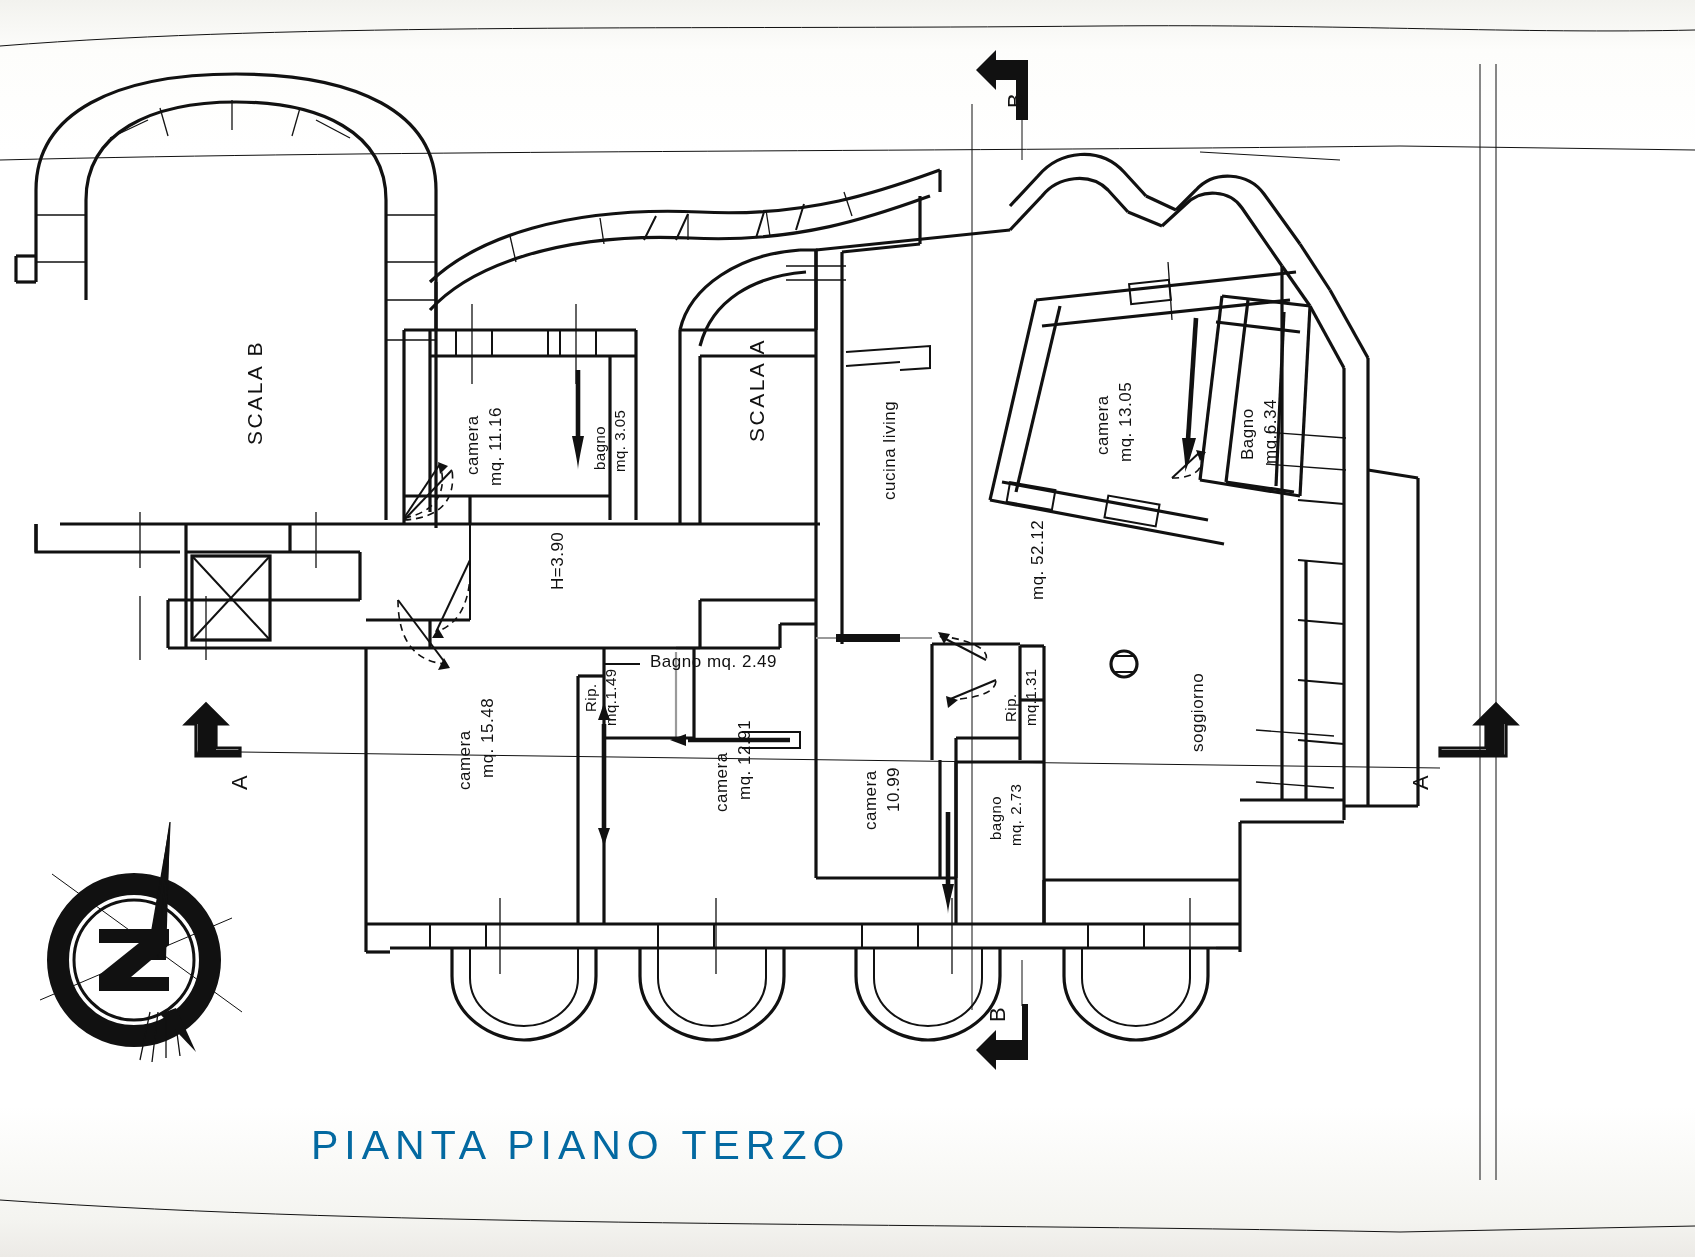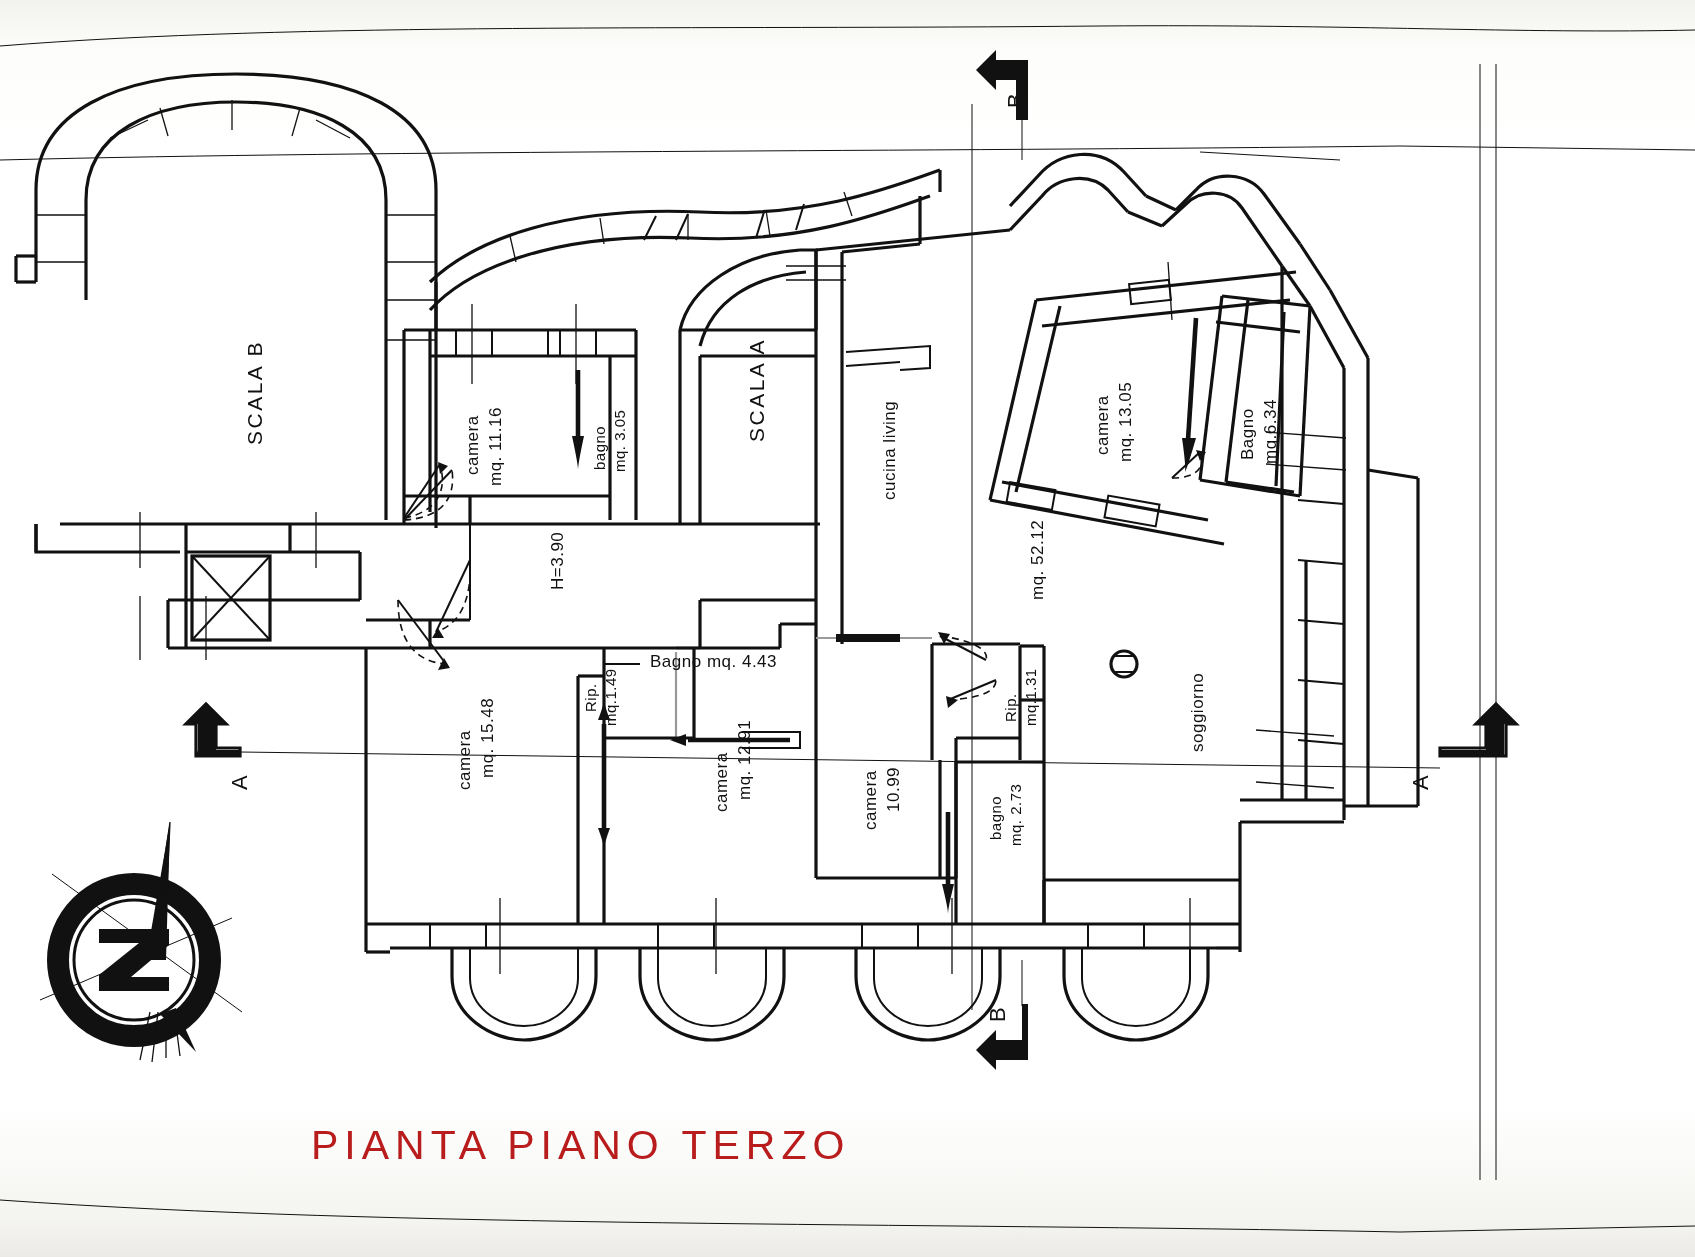--- a/index.html
+++ b/index.html
@@ -29,21 +29,21 @@
     letter-spacing:.5px;
     line-height:1.12;
   }
   .rot{transform-origin:0 0;transform:rotate(-90deg);}
 
   .title{
     position:absolute;
     font-family:"Liberation Sans", sans-serif;
     font-size:41px;
     letter-spacing:6px;
-    color:#b91c1c;
+    color:#0369a1;
     white-space:nowrap;
   }
   .sm{font-size:15px;}
   .md{font-size:17px;}
   .scala{font-size:21px;letter-spacing:2.5px;}
   .secmark{font-size:22px;font-weight:400;letter-spacing:1px;}
 </style>
 </head>
 <body>
 
@@ -461,21 +461,21 @@
 
   <div class="lbl md rot" style="left:1028px;top:600px;">mq. 52.12</div>
   <div class="lbl md rot" style="left:1188px;top:752px;">soggiorno</div>
 
   <div class="lbl md rot" style="left:455px;top:790px;">camera</div>
   <div class="lbl md rot" style="left:478px;top:778px;">mq. 15.48</div>
 
   <div class="lbl sm rot" style="left:583px;top:712px;">Rip.</div>
   <div class="lbl sm rot" style="left:603px;top:726px;">mq.1.49</div>
 
-  <div class="lbl md" style="left:650px;top:652px;">Bagno mq.  4.43</div>
+  <div class="lbl md" style="left:650px;top:652px;">Bagno mq.  2.49</div>
 
   <div class="lbl md rot" style="left:712px;top:812px;">camera</div>
   <div class="lbl md rot" style="left:735px;top:800px;">mq. 12.91</div>
 
   <div class="lbl md rot" style="left:861px;top:830px;">camera</div>
   <div class="lbl md rot" style="left:884px;top:812px;">10.99</div>
 
   <div class="lbl sm rot" style="left:1003px;top:722px;">Rip.</div>
   <div class="lbl sm rot" style="left:1023px;top:726px;">mq.1.31</div>
 

